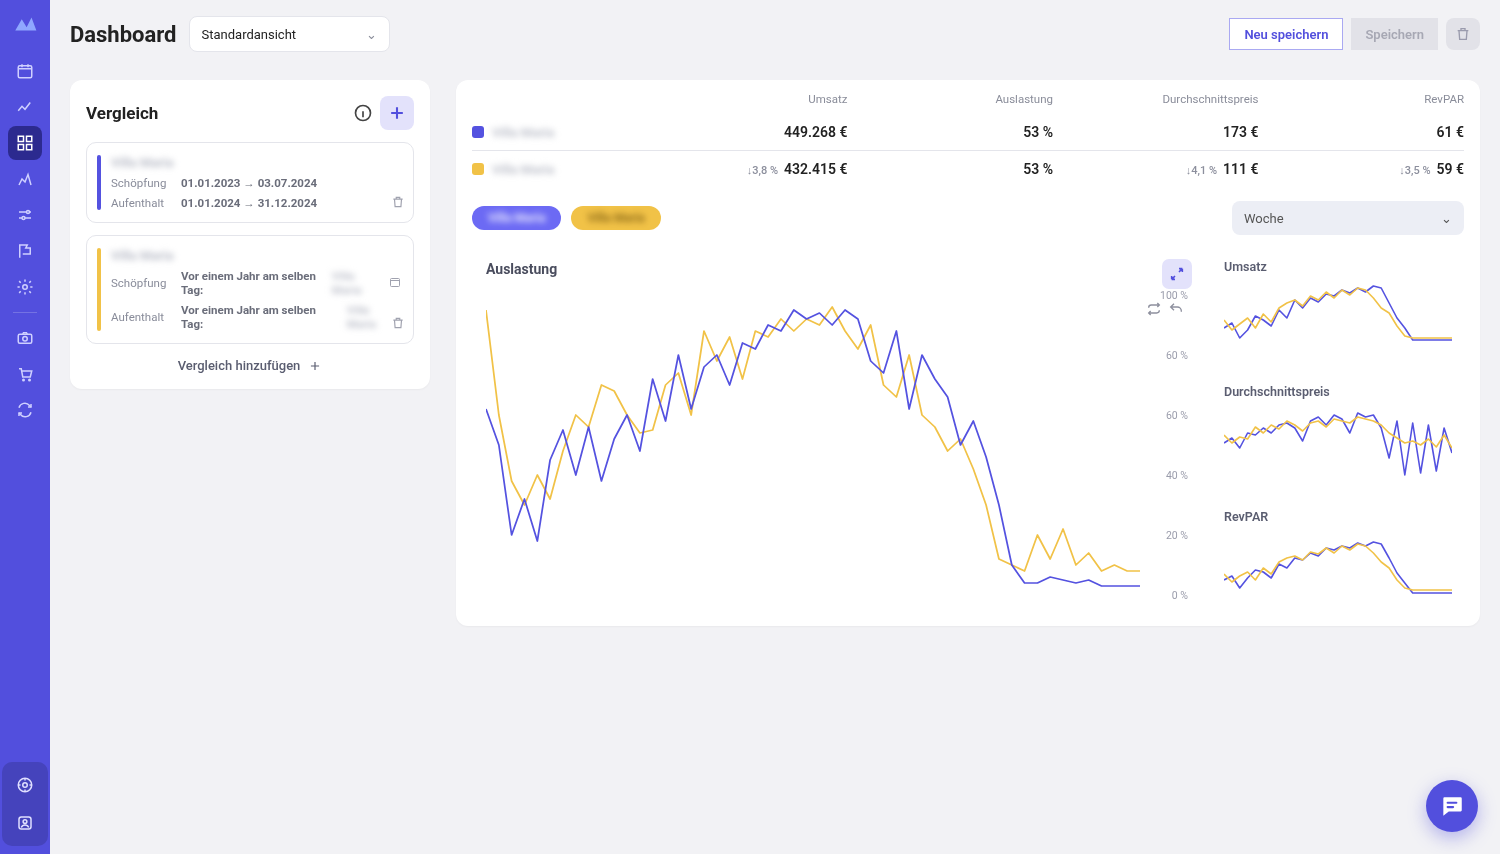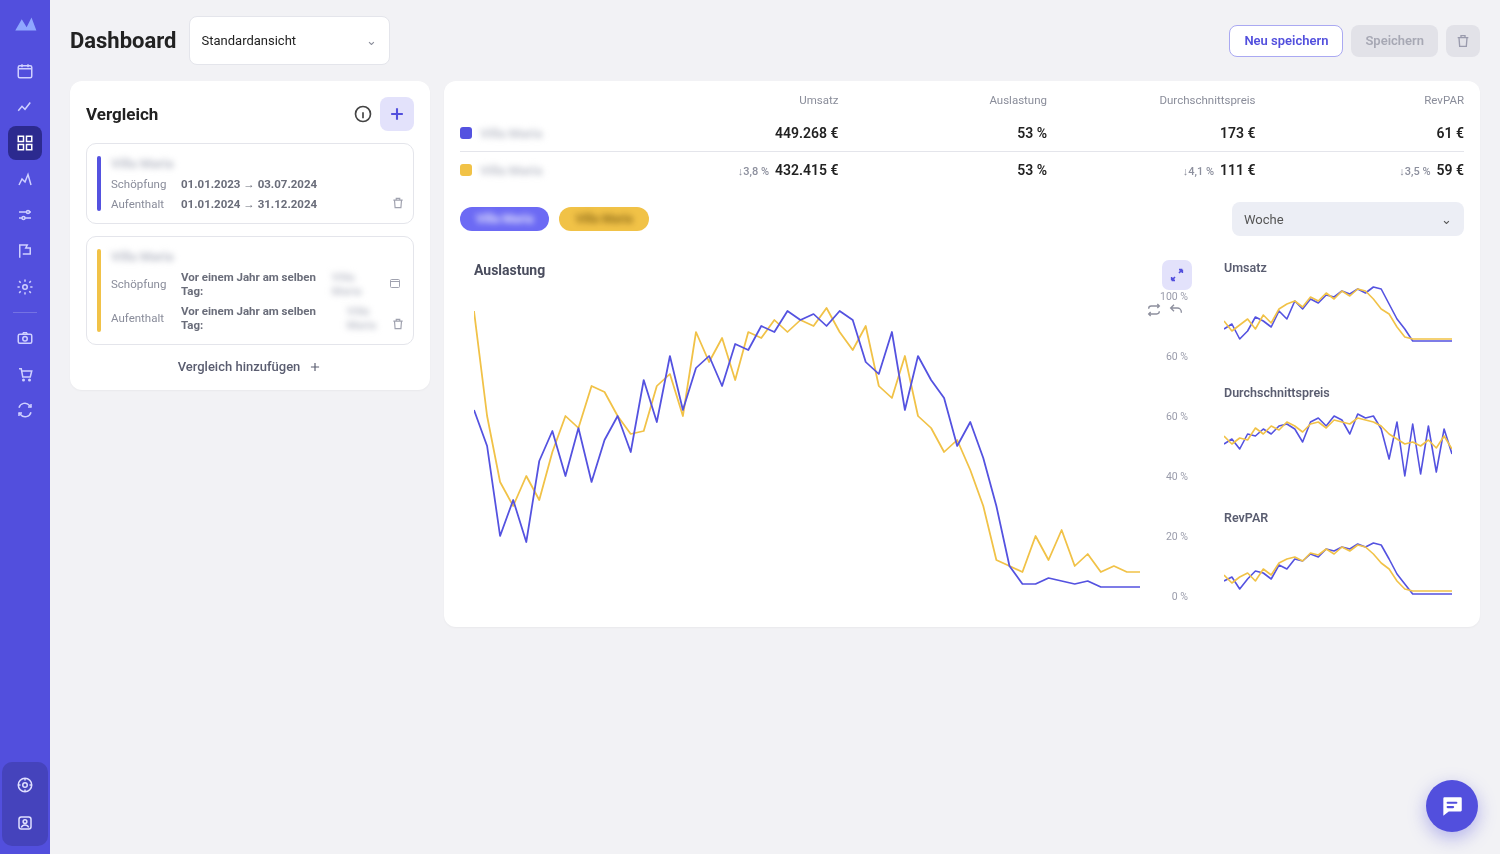--- a/index.html
+++ b/index.html
@@ -28,31 +28,31 @@
   .nav-icons{display:flex;flex-direction:column;gap:2px;align-items:center;}
   .nav-item{width:34px;height:34px;border-radius:8px;display:flex;align-items:center;justify-content:center;cursor:pointer;color:#cfd0ff;}
   .nav-item.active{background:#2c2a8f;color:#fff;}
   .nav-item svg{width:18px;height:18px;}
   .nav-divider{width:24px;height:1px;background:rgba(255,255,255,0.2);margin:6px 0;}
   .sidebar-bottom{margin-top:auto;display:flex;flex-direction:column;gap:4px;padding:6px;background:rgba(0,0,0,0.15);border-radius:10px;}
   .sidebar-bottom .nav-item{color:#e0e0ff;}
 
   
   .main{flex:1;padding:16px 20px;min-width:0;}
-  .topbar{display:flex;align-items:center;gap:12px;margin-bottom:16px;}
+  .topbar{display:flex;align-items:center;gap:12px;margin-bottom:28px;}
   .page-title{font-size:22px;font-weight:700;}
-  .select{background:#fff;border:1px solid var(--border);border-radius:8px;height:49px;display:flex;align-items:center;padding:0 12px;gap:70px;cursor:pointer;}
+  .select{background:#fff;border:1px solid var(--border);border-radius:8px;height:36px;display:flex;align-items:center;padding:0 12px;gap:70px;cursor:pointer;}
   .select .chev{color:var(--muted);}
   .toolbar-right{margin-left:auto;display:flex;gap:8px;align-items:center;}
-  .btn{height:32px;border-radius:8px;padding:0 14px;display:flex;align-items:center;cursor:pointer;font-weight:600;font-size:13px;}
+  .btn{height:32px;border-radius:0;padding:0 14px;display:flex;align-items:center;cursor:pointer;font-weight:600;font-size:13px;}
   .btn-outline{border:1px solid #aaa9f2;color:var(--primary);background:#fff;}
   .btn-muted{background:#e2e2e8;color:#a7a8b4;}
   .icon-btn{width:34px;height:32px;border-radius:8px;background:#e2e2e8;display:flex;align-items:center;justify-content:center;color:#9a9bad;cursor:pointer;}
 
-  .content{display:flex;gap:14px;align-items:flex-start;}
+  .content{display:flex;gap:26px;align-items:flex-start;}
 
   
   .panel{background:var(--panel);border-radius:12px;box-shadow:0 1px 2px rgba(0,0,0,0.04);}
   .compare-panel{width:360px;padding:16px;}
   .compare-header{display:flex;align-items:center;}
   .compare-title{font-size:17px;font-weight:700;}
   .compare-header .spacer{flex:1;}
   .circle-icon{width:34px;height:34px;border-radius:8px;display:flex;align-items:center;justify-content:center;cursor:pointer;color:#444;}
   .add-btn{background:#e3e2fb;color:var(--primary);}
 

